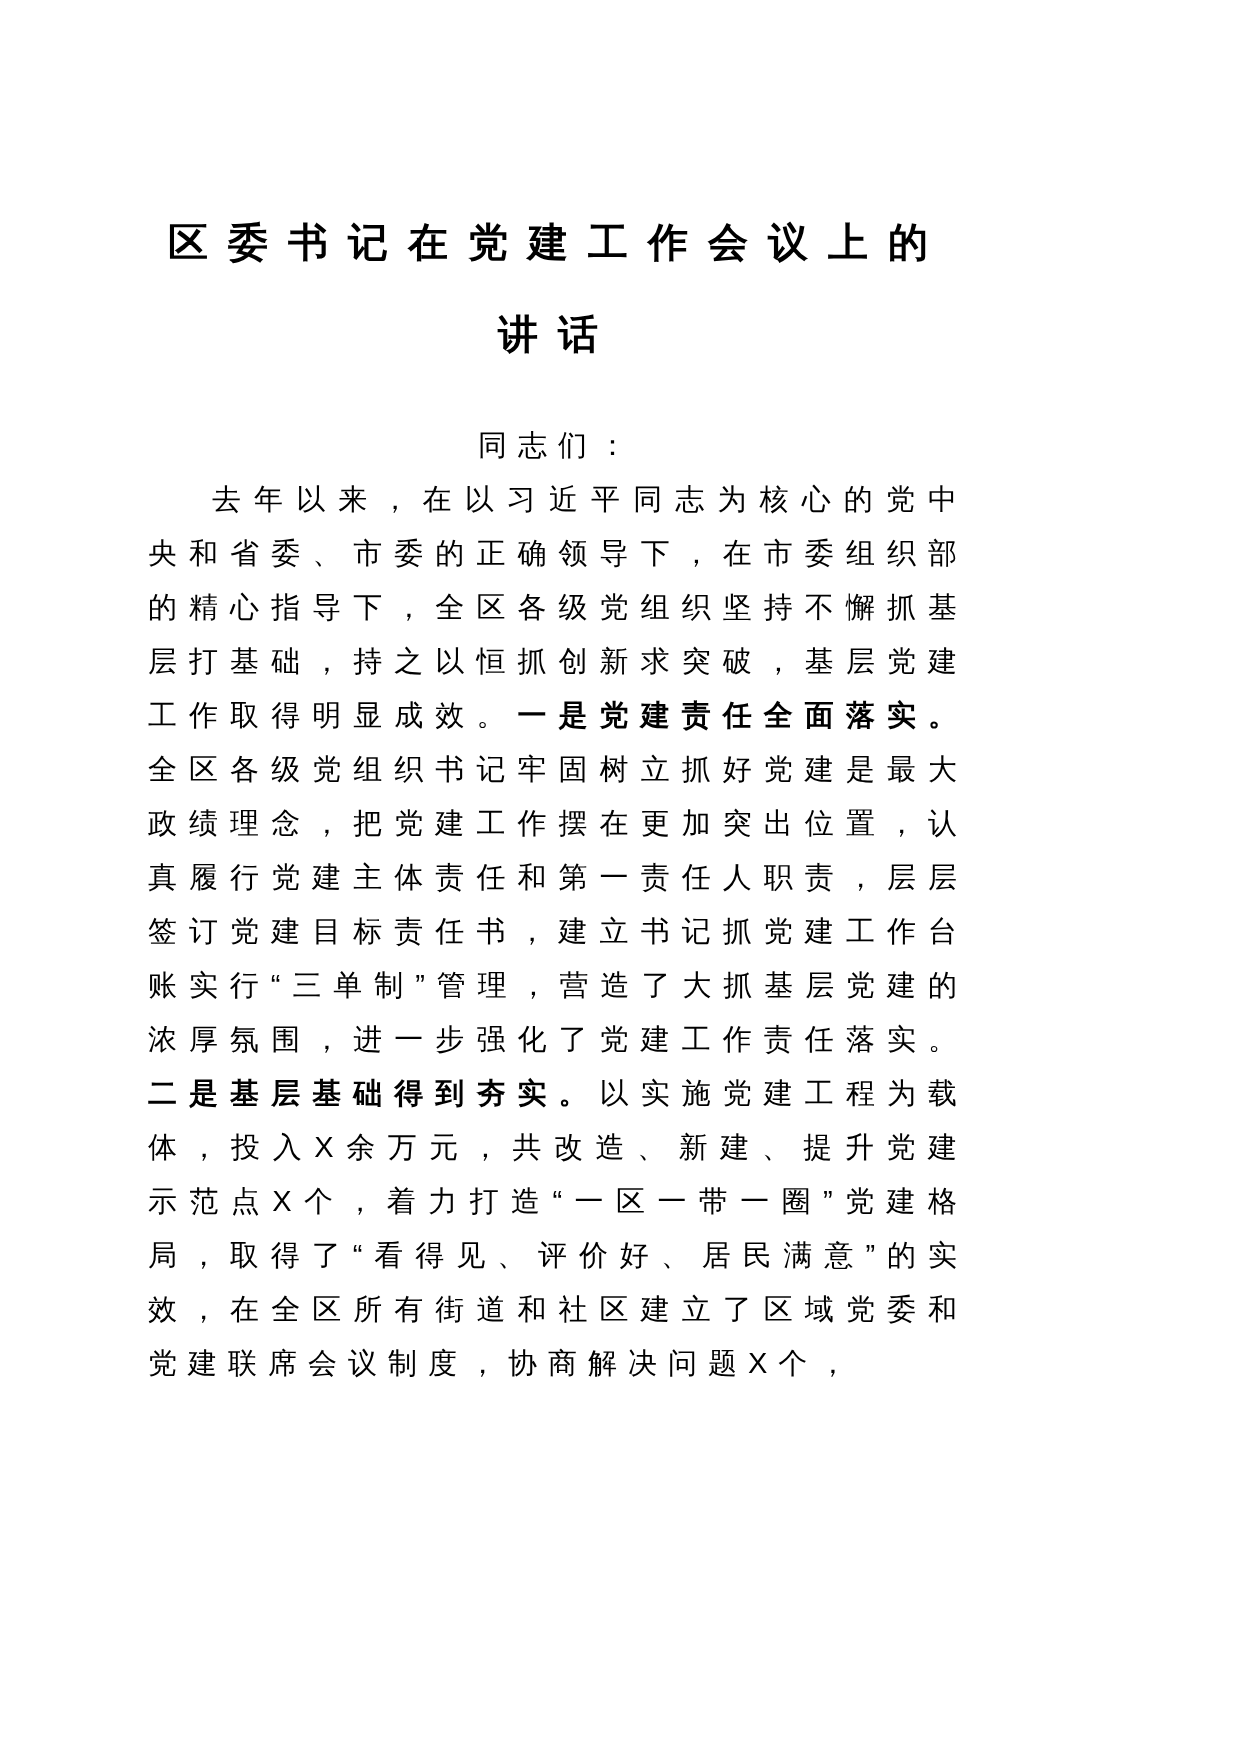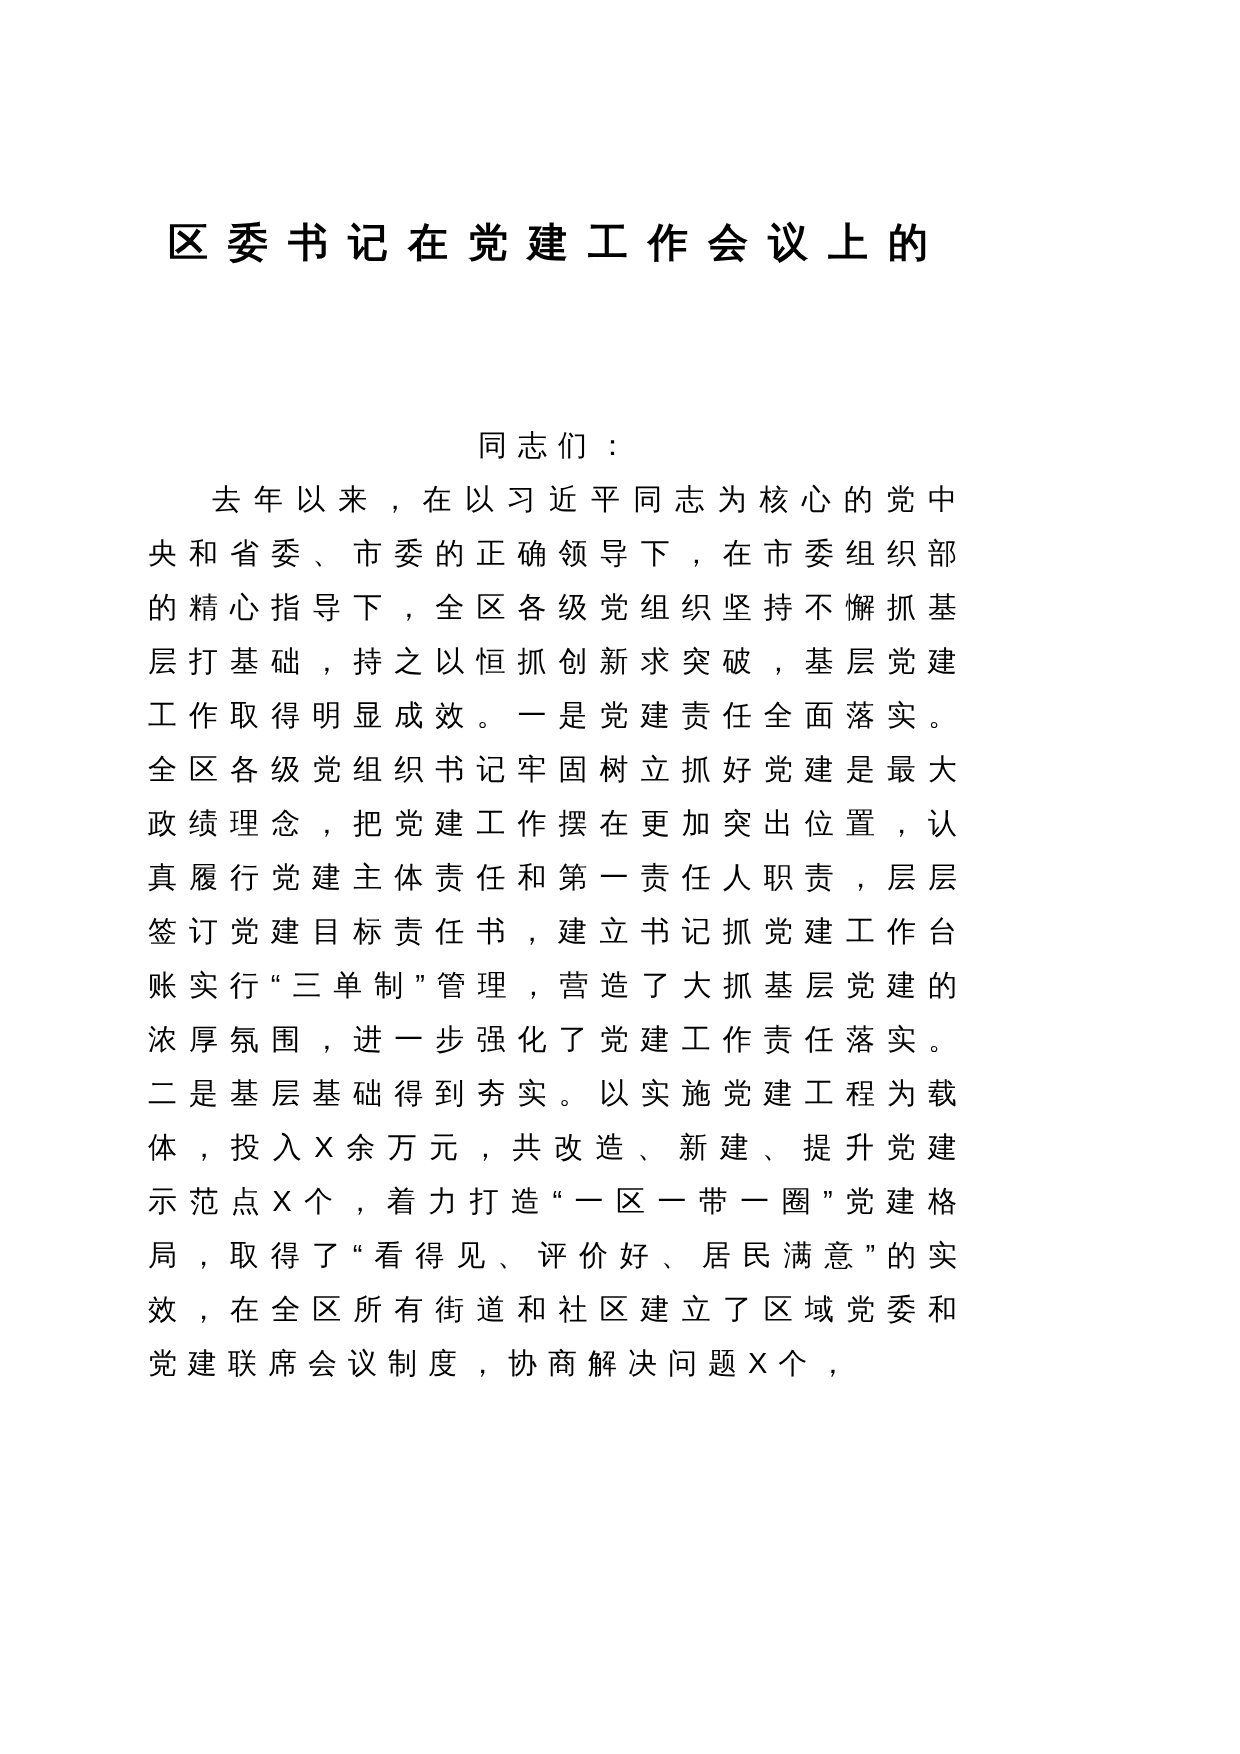--- a/index.html
+++ b/index.html
@@ -38,30 +38,31 @@
     word-break: break-all;
   }
   .salutation {
     text-align: center;
     text-indent: 0;
   }
   .para {
     text-indent: 64px;
   }
   .bold-run {
-    font-weight: 400;
+    font-weight: 700;
   }
 </style>
 </head>
 <body>
 
 <div class="page">
 
   <h1 class="doc-title">
     <span class="title-line">区委书记在党建工作会议上的</span>
+    <span class="title-line">讲话</span>
   </h1>
 
   <div class="doc-body">
     <p class="salutation">同志们：</p>
 
     <p class="para">
       <span>去年以来，在以习近平同志为核心的党中央和省委、市委的正确领导下，在市委组织部的精心指导下，全区各级党组织坚持不懈抓基层打基础，持之以恒抓创新求突破，基层党建工作取得明显成效。</span><span class="bold-run">一是党建责任全面落实。</span><span>全区各级党组织书记牢固树立抓好党建是最大政绩理念，把党建工作摆在更加突出位置，认真履行党建主体责任和第一责任人职责，层层签订党建目标责任书，建立书记抓党建工作台账实行“三单制”管理，营造了大抓基层党建的浓厚氛围，进一步强化了党建工作责任落实。</span><span class="bold-run">二是基层基础得到夯实。</span><span>以实施党建工程为载体，投入X余万元，共改造、新建、提升党建示范点X个，着力打造“一区一带一圈”党建格局，取得了“看得见、评价好、居民满意”的实效，在全区所有街道和社区建立了区域党委和党建联席会议制度，协商解决问题X个，</span>
     </p>
   </div>
 

